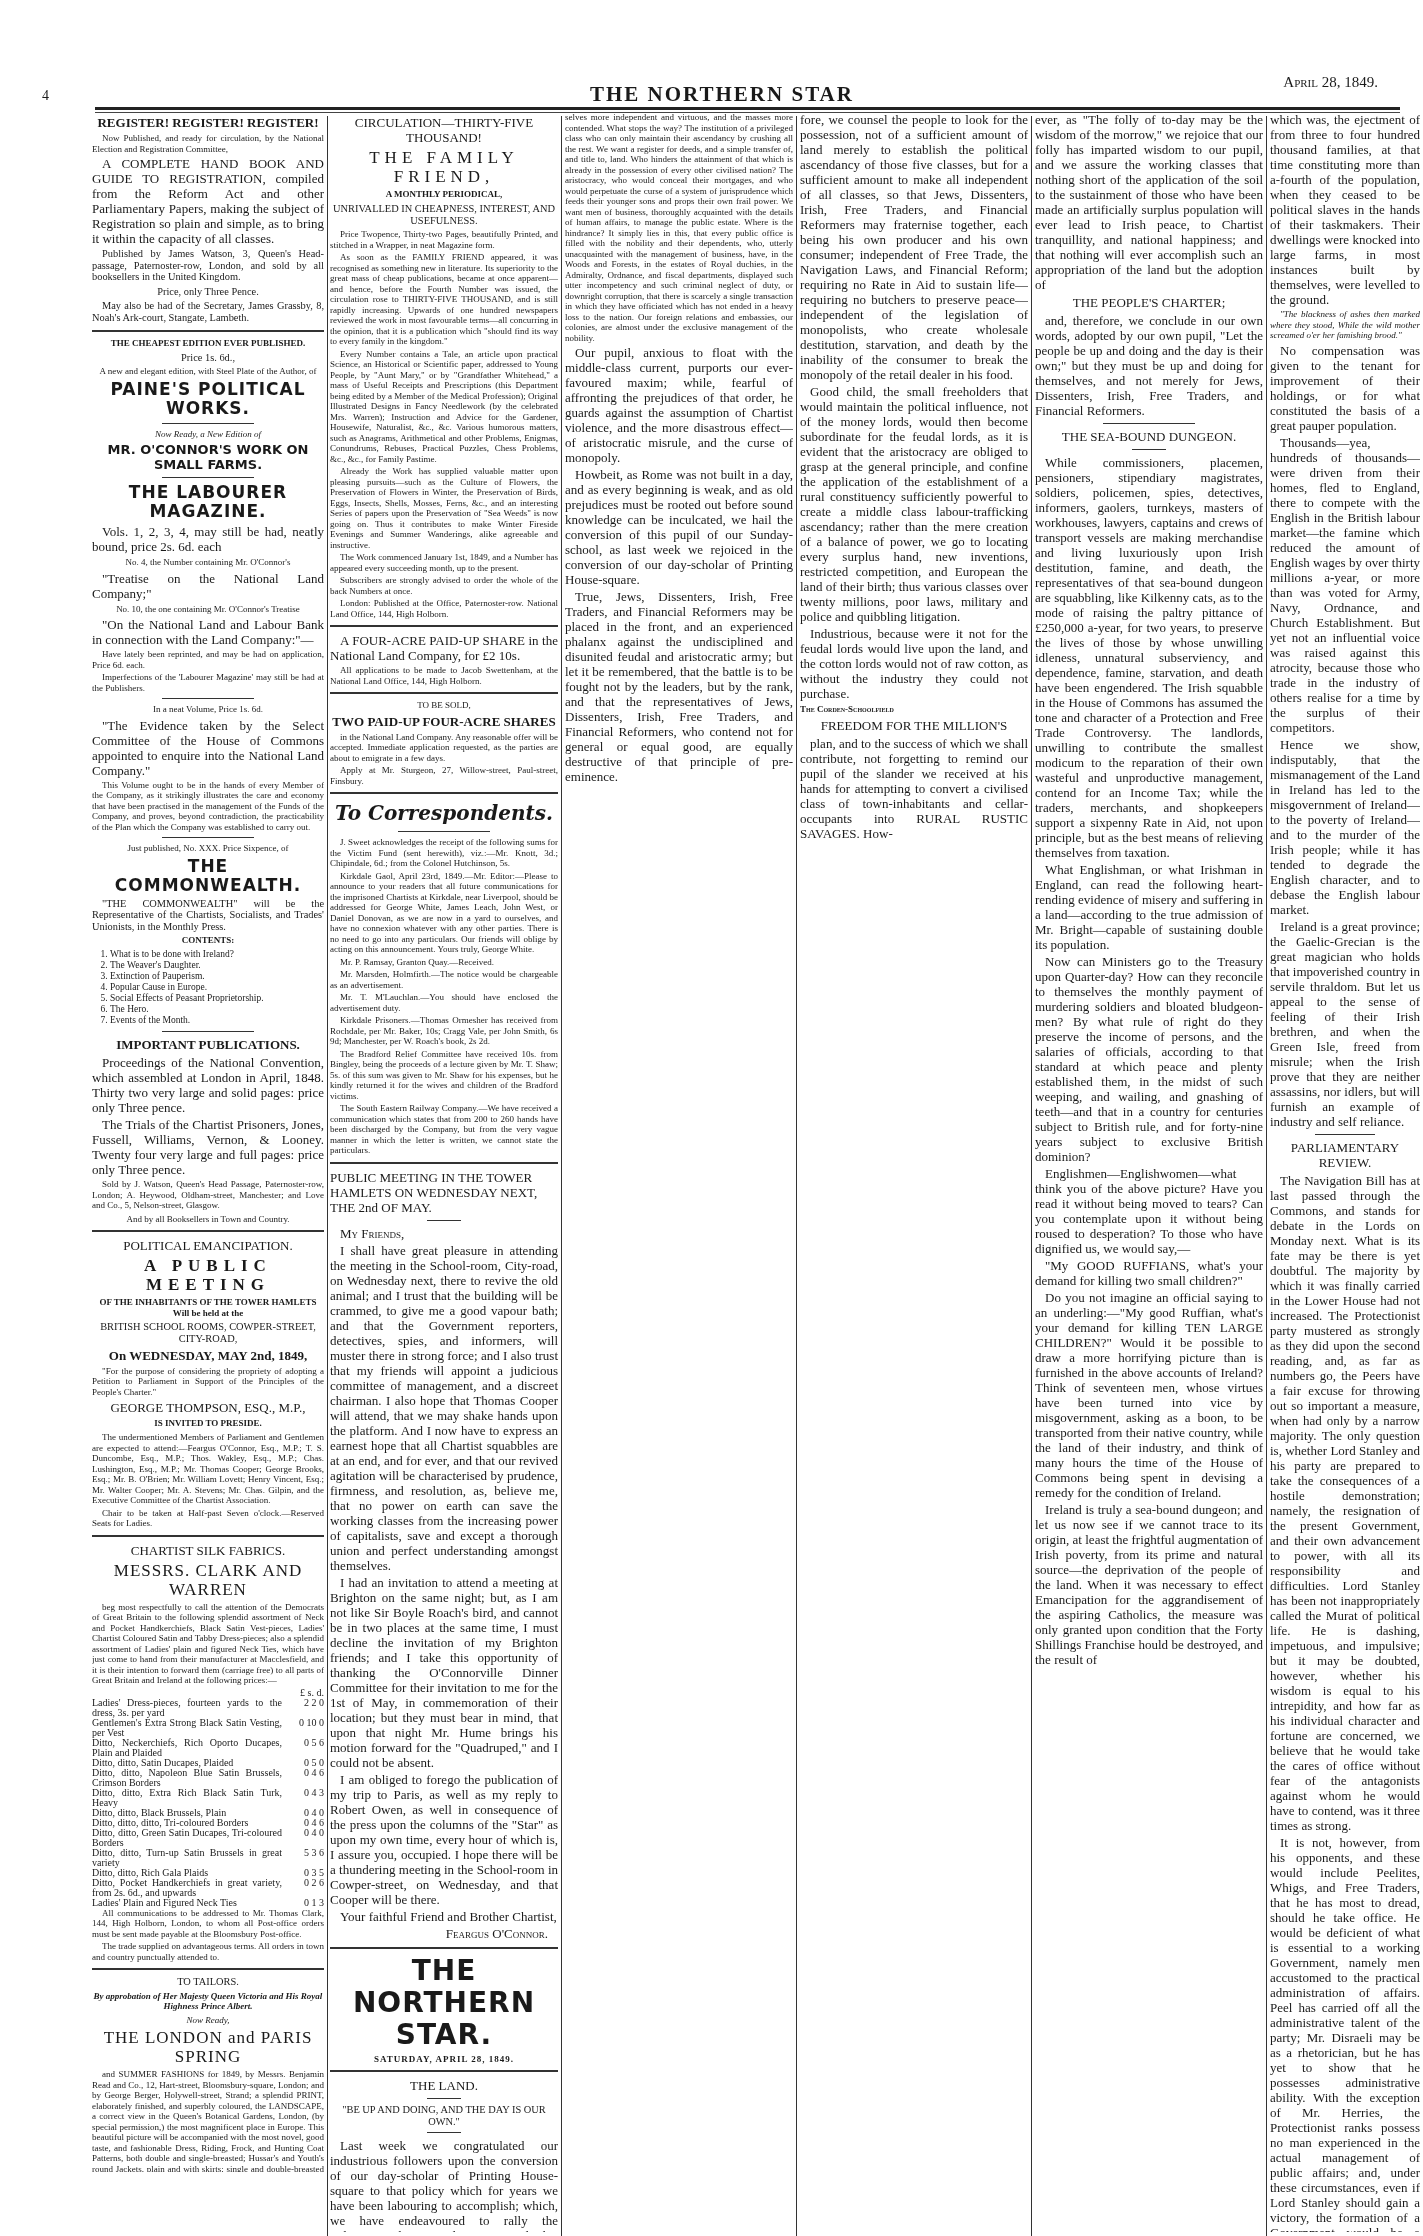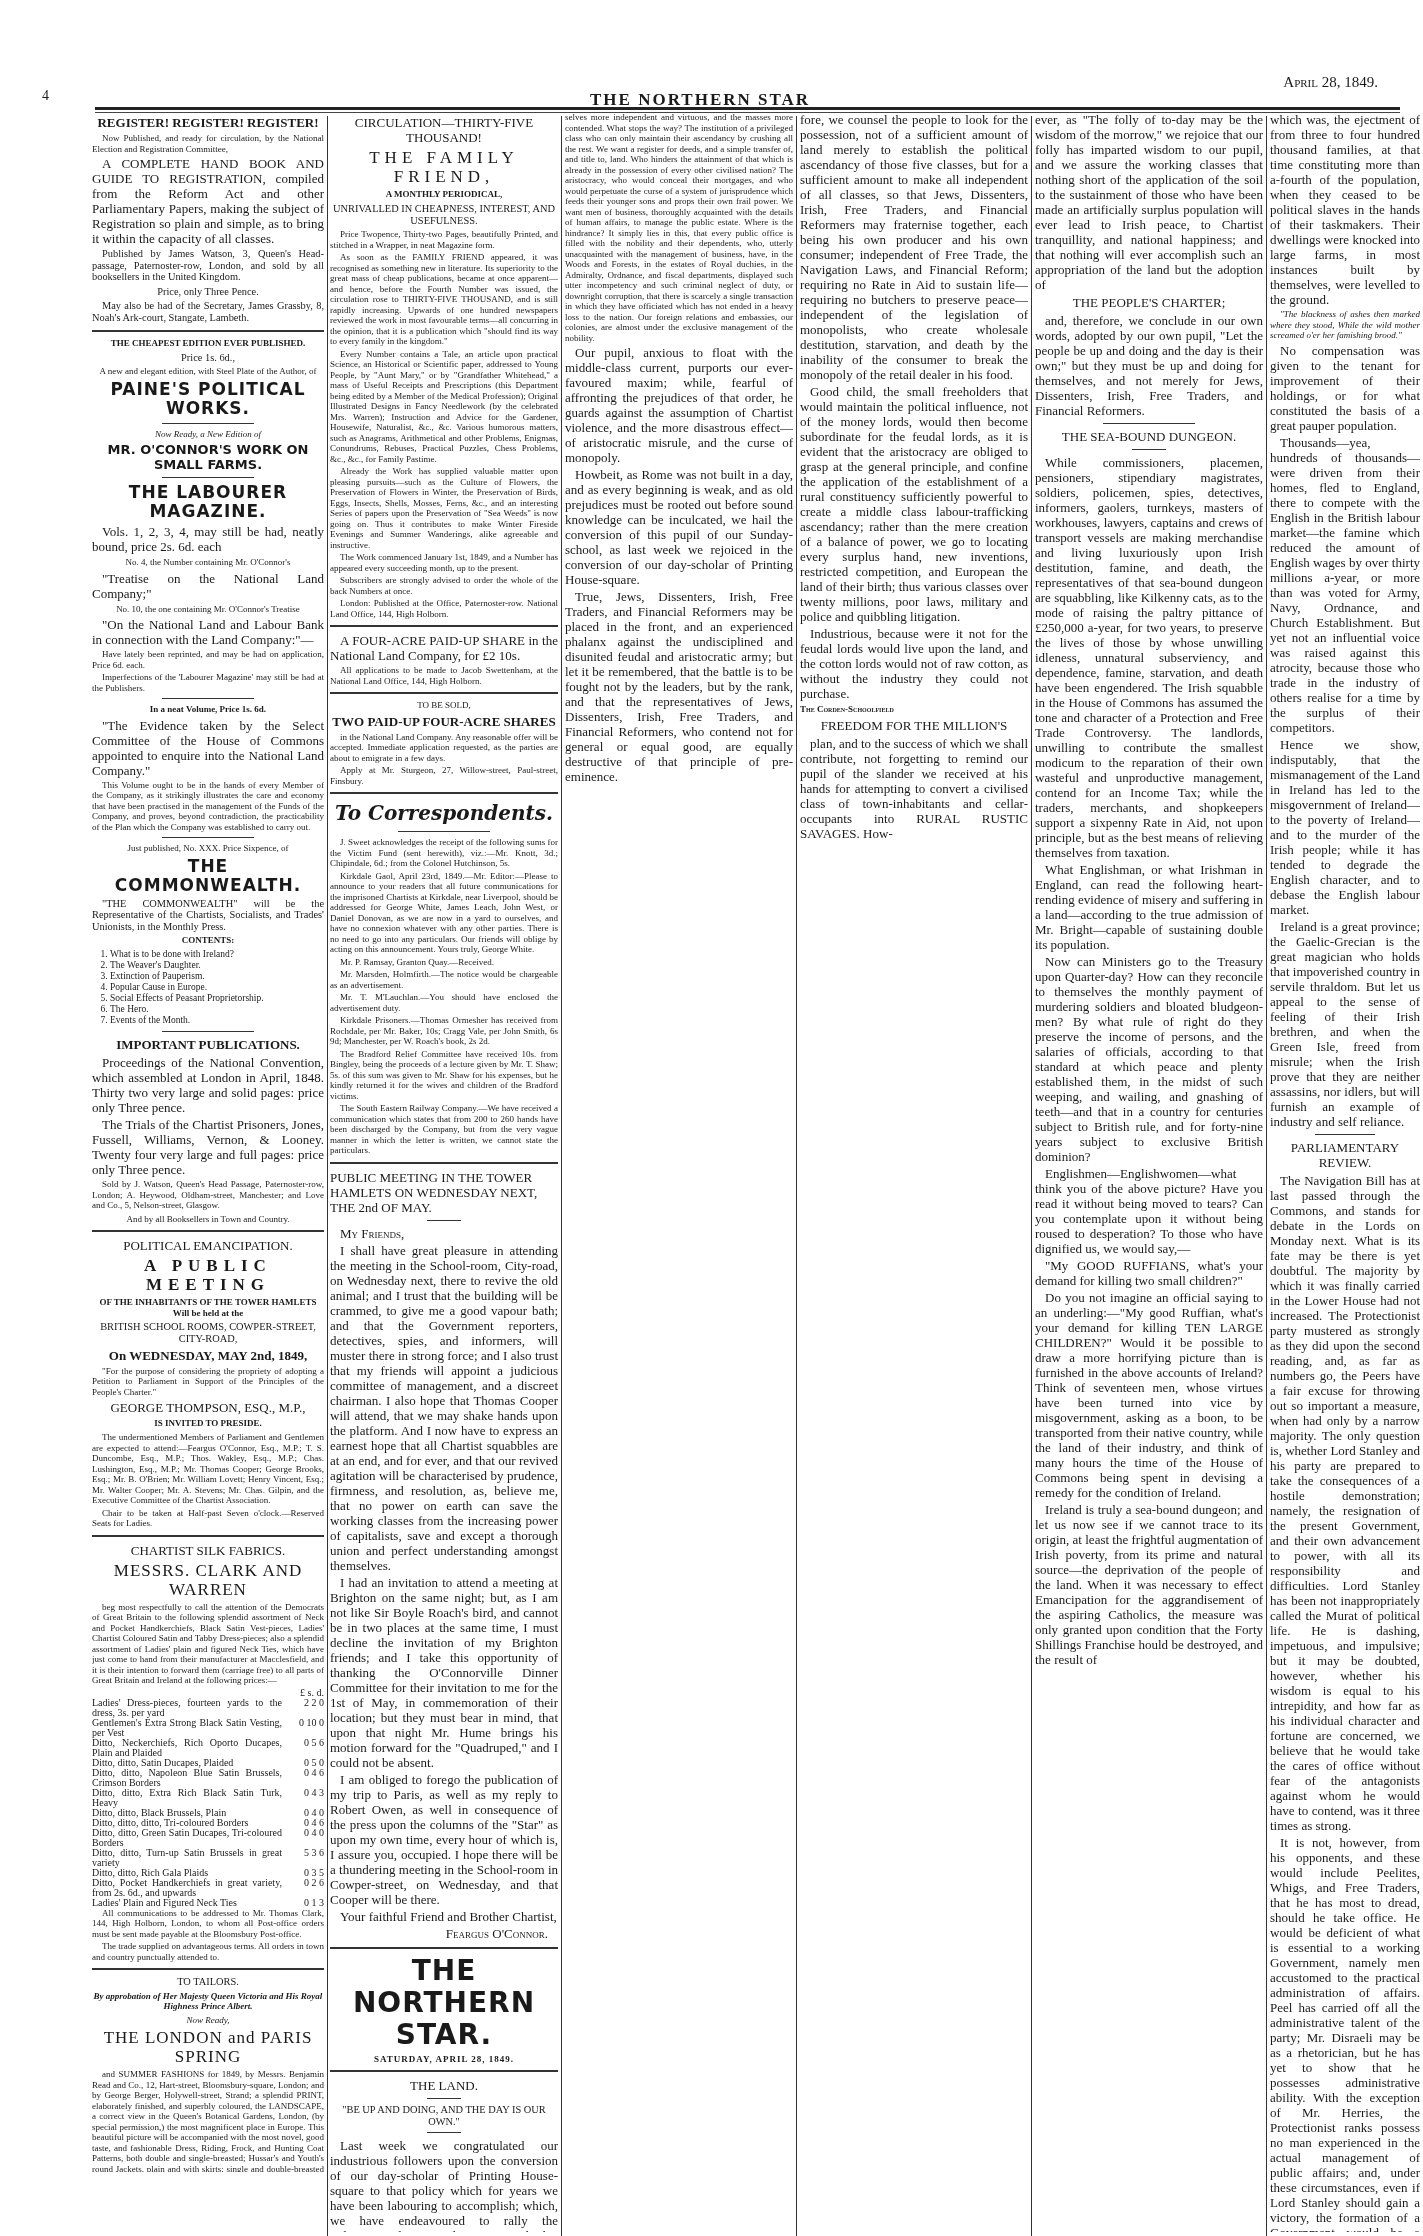--- a/index.html
+++ b/index.html
@@ -1,20 +1,20 @@
 <!DOCTYPE html>
 <html><head>
 <meta charset="utf-8">
 <style>
   html, body { margin: 0; padding: 0; background: #ffffff; }
   body { width: 1423px; height: 2236px; position: relative; overflow: hidden; color: #1a1a1a;
          font-family: "Liberation Serif", "DejaVu Serif", serif; }
   .masthead { position: absolute; left: 30px; top: 70px; width: 1360px; height: 40px; }
   .page-num { position: absolute; left: 12px; top: 18px; font-size: 14px; }
-  .paper-name { position: absolute; left: 560px; top: 20px; font-size: 17px; letter-spacing: 2px; font-weight: bold; }
+  .paper-name { position: absolute; left: 560px; top: 12px; font-size: 21px; letter-spacing: 2px; font-weight: bold; }
   .issue-date { position: absolute; right: 12px; top: 4px; font-size: 15px; font-variant: small-caps; }
   .rule-top { position: absolute; left: 95px; top: 107px; width: 1305px; height: 3px; background: #222; }
   .rule-top2 { position: absolute; left: 95px; top: 112px; width: 1305px; height: 1px; background: #444; }
   .col { position: absolute; top: 112px; font-size: 10.4px; line-height: 11.6px; text-align: justify; overflow: hidden; }
   .c1 { left: 92px;  width: 232px; height: 2060px; }
   .c2 { left: 330px; width: 228px; height: 2120px; }
   .c3 { left: 565px; width: 228px; height: 2120px; }
   .c4 { left: 800px; width: 228px; height: 2120px; }
   .c5 { left: 1035px; width: 228px; height: 2120px; }
   .c6 { left: 1270px; width: 130px; height: 2120px; }
@@ -80,21 +80,21 @@
     <p class="p lead">Vols. 1, 2, 3, 4, may still be had, neatly bound, price 2s. 6d. each</p>
     <div class="hd small" style="font-weight:normal">No. 4, the Number containing Mr. O'Connor's</div>
     <p class="p lead">"Treatise on the National Land Company;"</p>
     <div class="hd small" style="font-weight:normal">No. 10, the one containing Mr. O'Connor's Treatise</div>
     <p class="p lead">"On the National Land and Labour Bank in connection with the Land Company:"—</p>
     <p class="p small">Have lately been reprinted, and may be had on application, Price 6d. each.</p>
     <p class="p small">Imperfections of the 'Labourer Magazine' may still be had at the Publishers.</p>
   </section>
   <div class="short-sep"></div>
   <section>
-    <div class="hd small" style="font-weight:bold">In a neat Volume, Price 1s. 6d.</div>
+    <div class="hd small" style="font-weight:normal">In a neat Volume, Price 1s. 6d.</div>
     <p class="p lead">"The Evidence taken by the Select Committee of the House of Commons appointed to enquire into the National Land Company."</p>
     <p class="p small">This Volume ought to be in the hands of every Member of the Company, as it strikingly illustrates the care and economy that have been practised in the management of the Funds of the Company, and proves, beyond contradiction, the practicability of the Plan which the Company was established to carry out.</p>
   </section>
   <div class="short-sep"></div>
   <section>
     <div class="hd small" style="font-weight:normal">Just published, No. XXX. Price Sixpence, of</div>
     <div class="hd big" style="font-family:'DejaVu Sans',sans-serif">THE COMMONWEALTH.</div>
     <p class="p">"THE COMMONWEALTH" will be the Representative of the Chartists, Socialists, and Trades' Unionists, in the Monthly Press.</p>
     <div class="hd sm">CONTENTS:</div>
     <ol>

